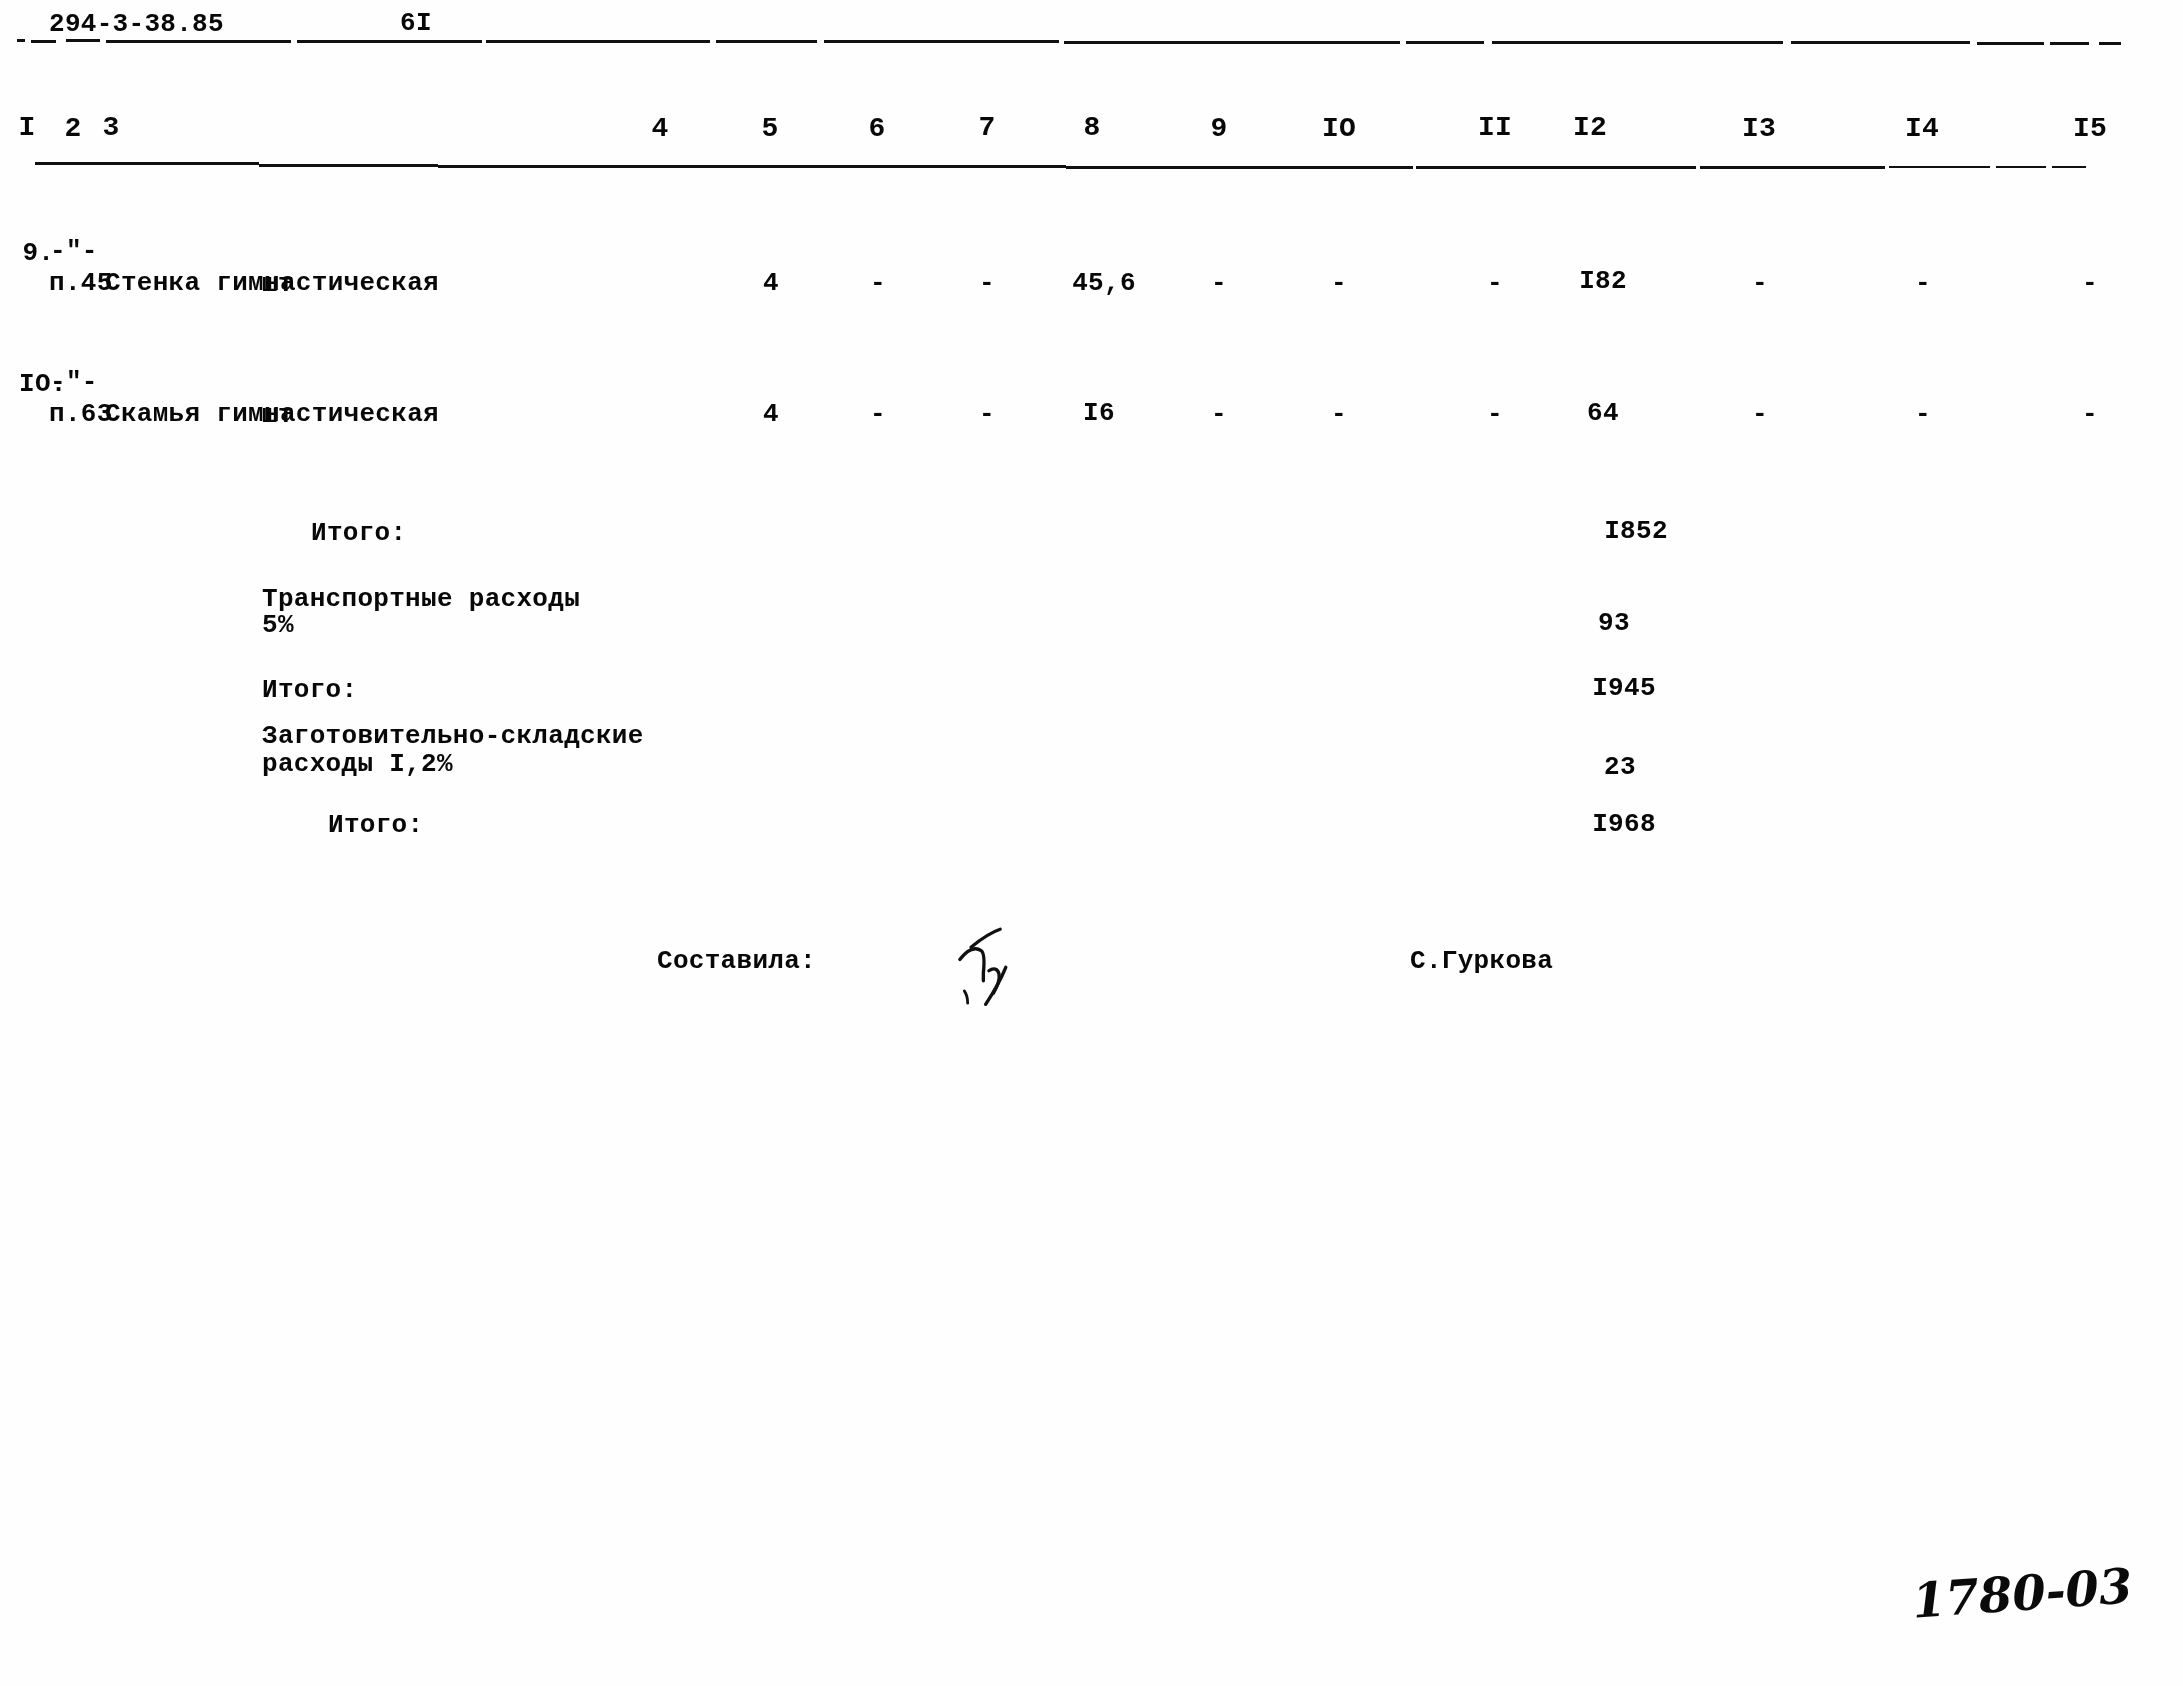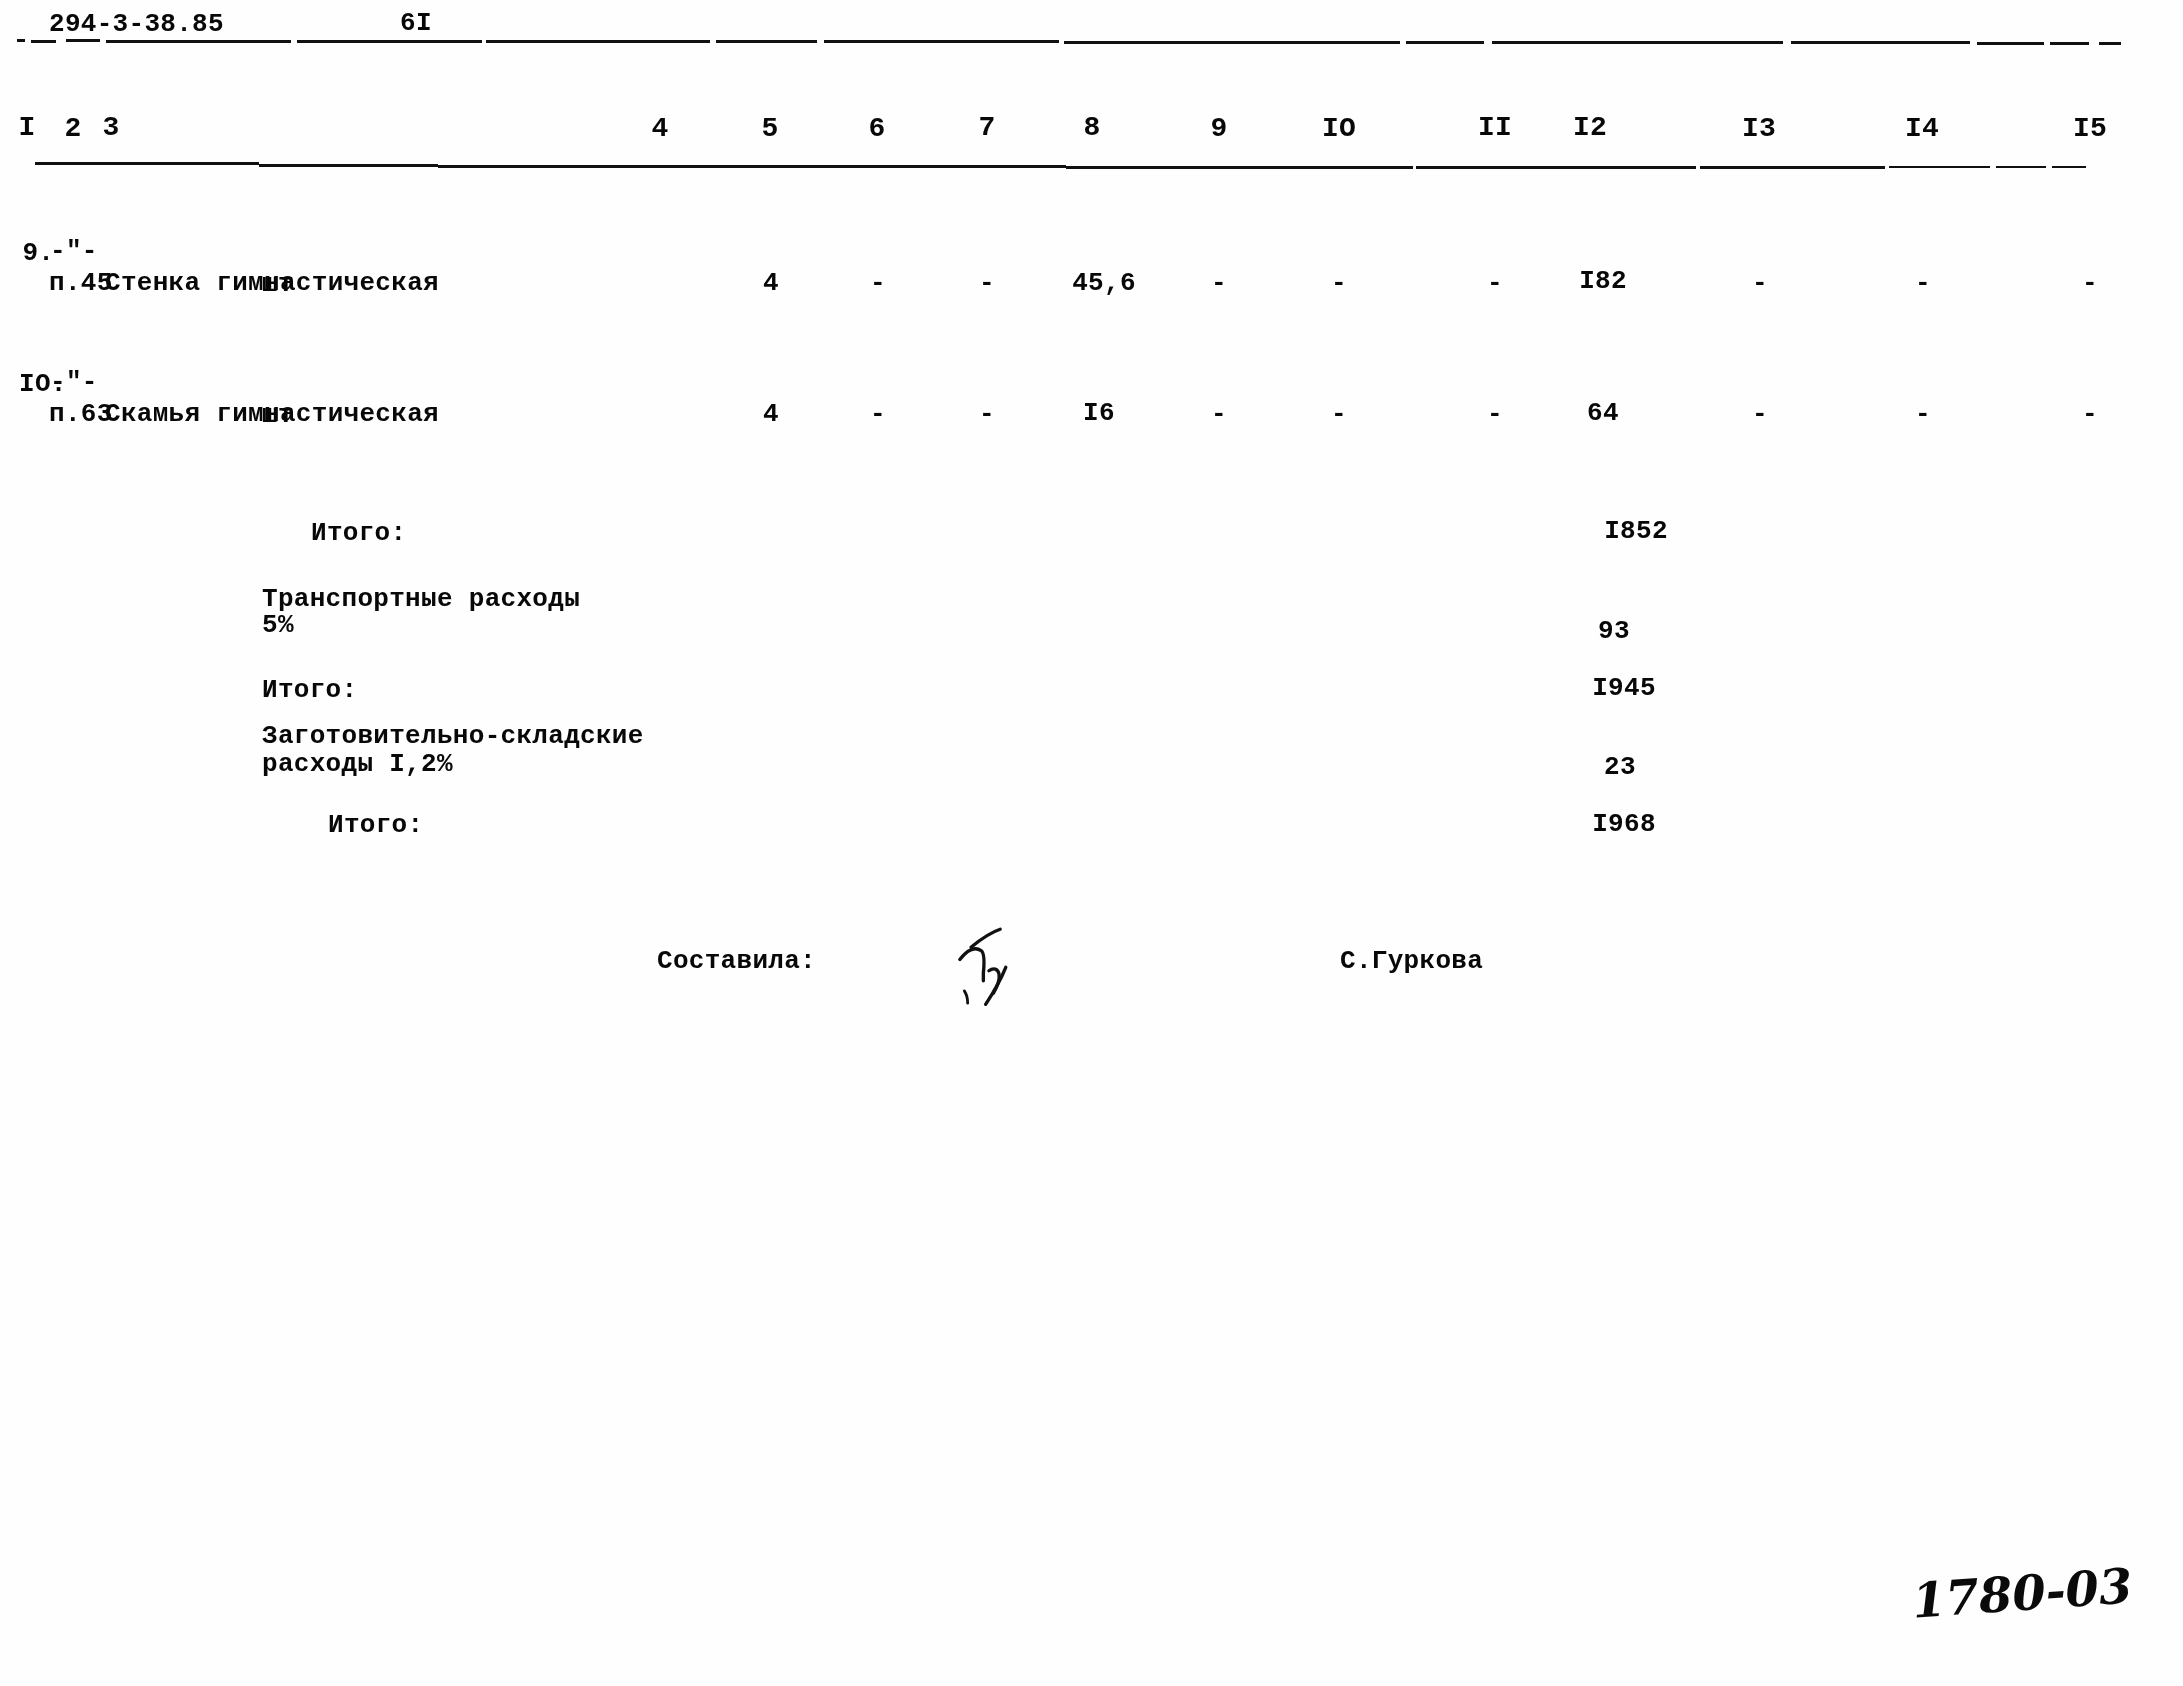--- a/index.html
+++ b/index.html
@@ -149,21 +149,21 @@
     <div class="t sz-body center" style="left:2090px;top:401px;">-</div>
   </div>
 
   <div>
 
     <div class="t sz-sum" style="left:311px;  top:520px;">Итого:</div>
     <div class="t sz-sum center" style="left:1636px; top:518px;">I852</div>
 
     <div class="t sz-sum" style="left:262px; top:586px;">Транспортные расходы</div>
     <div class="t sz-sum" style="left:262px; top:612px;">5%</div>
-    <div class="t sz-sum center" style="left:1614px; top:610px;margin-top:8px;">93</div>
+    <div class="t sz-sum center" style="left:1614px; top:610px;">93</div>
 
     <div class="t sz-sum" style="left:262px;  top:677px;">Итого:</div>
     <div class="t sz-sum center" style="left:1624px; top:675px;">I945</div>
 
     <div class="t sz-sum" style="left:262px; top:723px;">Заготовительно-складские</div>
     <div class="t sz-sum" style="left:262px; top:751px;">расходы I,2%</div>
     <div class="t sz-sum center" style="left:1620px; top:754px;">23</div>
 
     <div class="t sz-sum" style="left:328px;  top:812px;">Итого:</div>
     <div class="t sz-sum center" style="left:1624px; top:811px;">I968</div>
@@ -173,19 +173,19 @@
     <div class="t sz-body" style="left:657px; top:948px;">Составила:</div>
 
     <svg class="sig-svg" style="left:952px; top:919px;" width="112" height="90" viewBox="0 0 200 160">
       <path d="M14 72 C 26 56, 40 48, 52 56 C 58 60, 58 76, 56 96 L 56 110" stroke="#111" stroke-width="6" fill="none" stroke-linecap="round"></path>
       <path d="M34 50 C 56 32, 74 22, 86 18" stroke="#111" stroke-width="6" fill="none" stroke-linecap="round"></path>
       <path d="M66 92 C 74 86, 82 88, 84 98 C 86 110, 80 122, 74 132" stroke="#111" stroke-width="6" fill="none" stroke-linecap="round"></path>
       <path d="M96 86 C 88 106, 76 128, 60 152" stroke="#111" stroke-width="6" fill="none" stroke-linecap="round"></path>
       <path d="M22 128 C 26 134, 28 142, 28 150" stroke="#111" stroke-width="5" fill="none" stroke-linecap="round"></path>
     </svg>
 
-    <div class="t sz-body" style="left:1340px; top:948px;">С.Гуркова</div>
+    <div class="t sz-body" style="left:1410px; top:948px;">С.Гуркова</div>
   </div>
 
   <div class="hand" style="left:1912px; top:1569px; font-size:48px; transform:rotate(-4deg);">1780-03</div>
 
 </div>
 
 
 </body></html>

